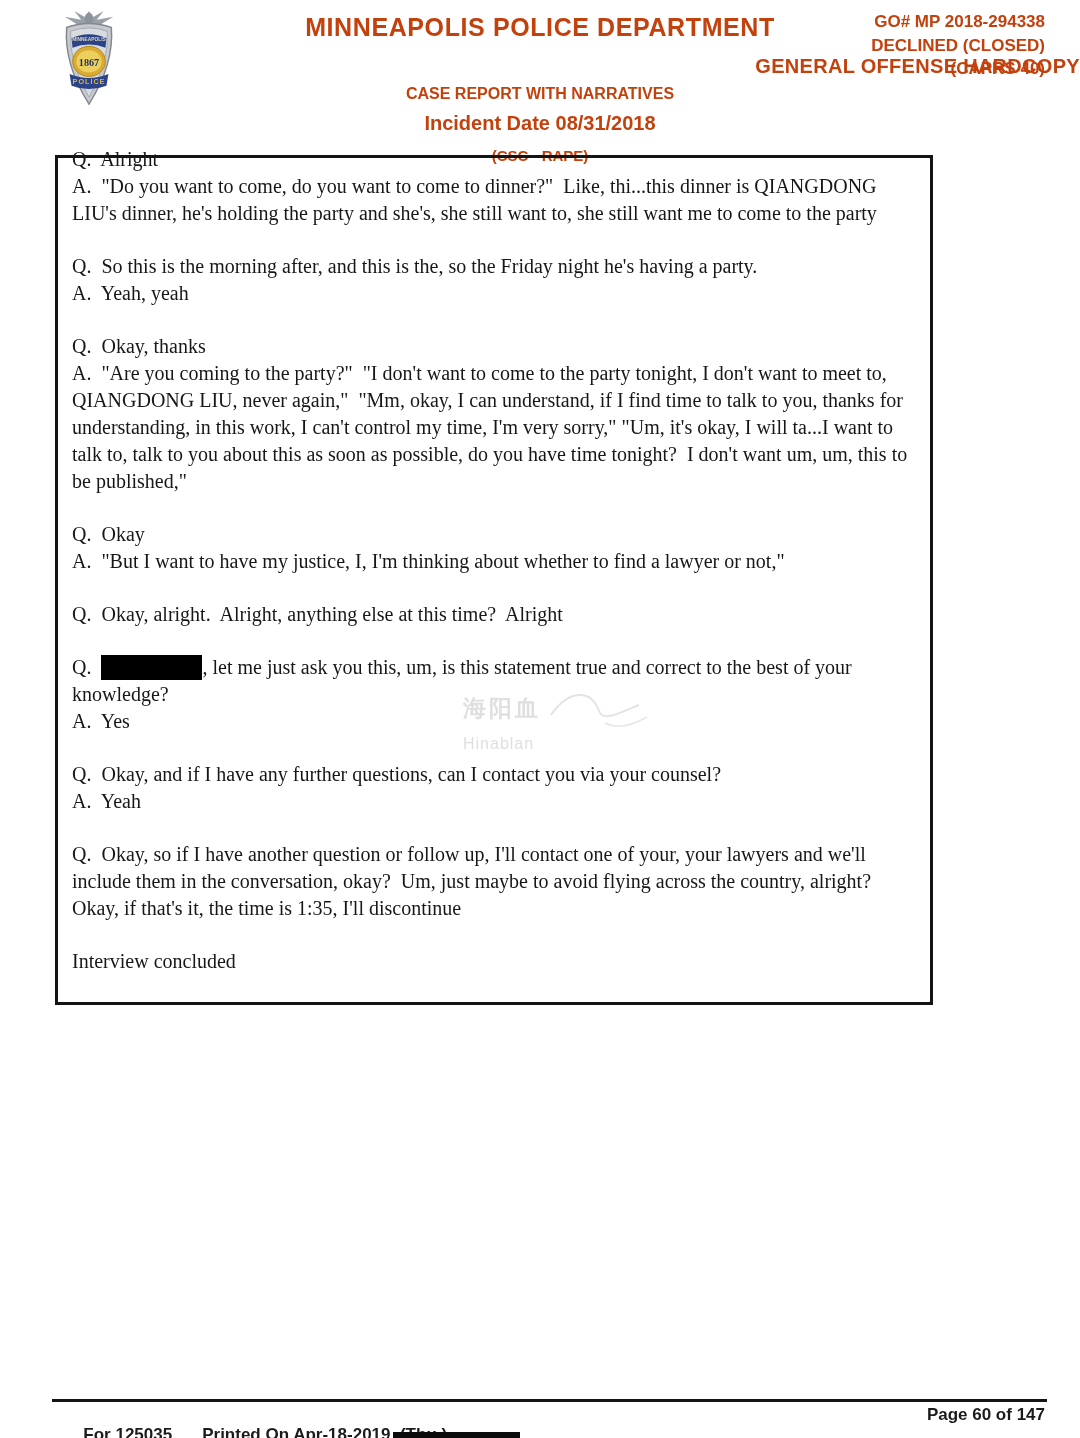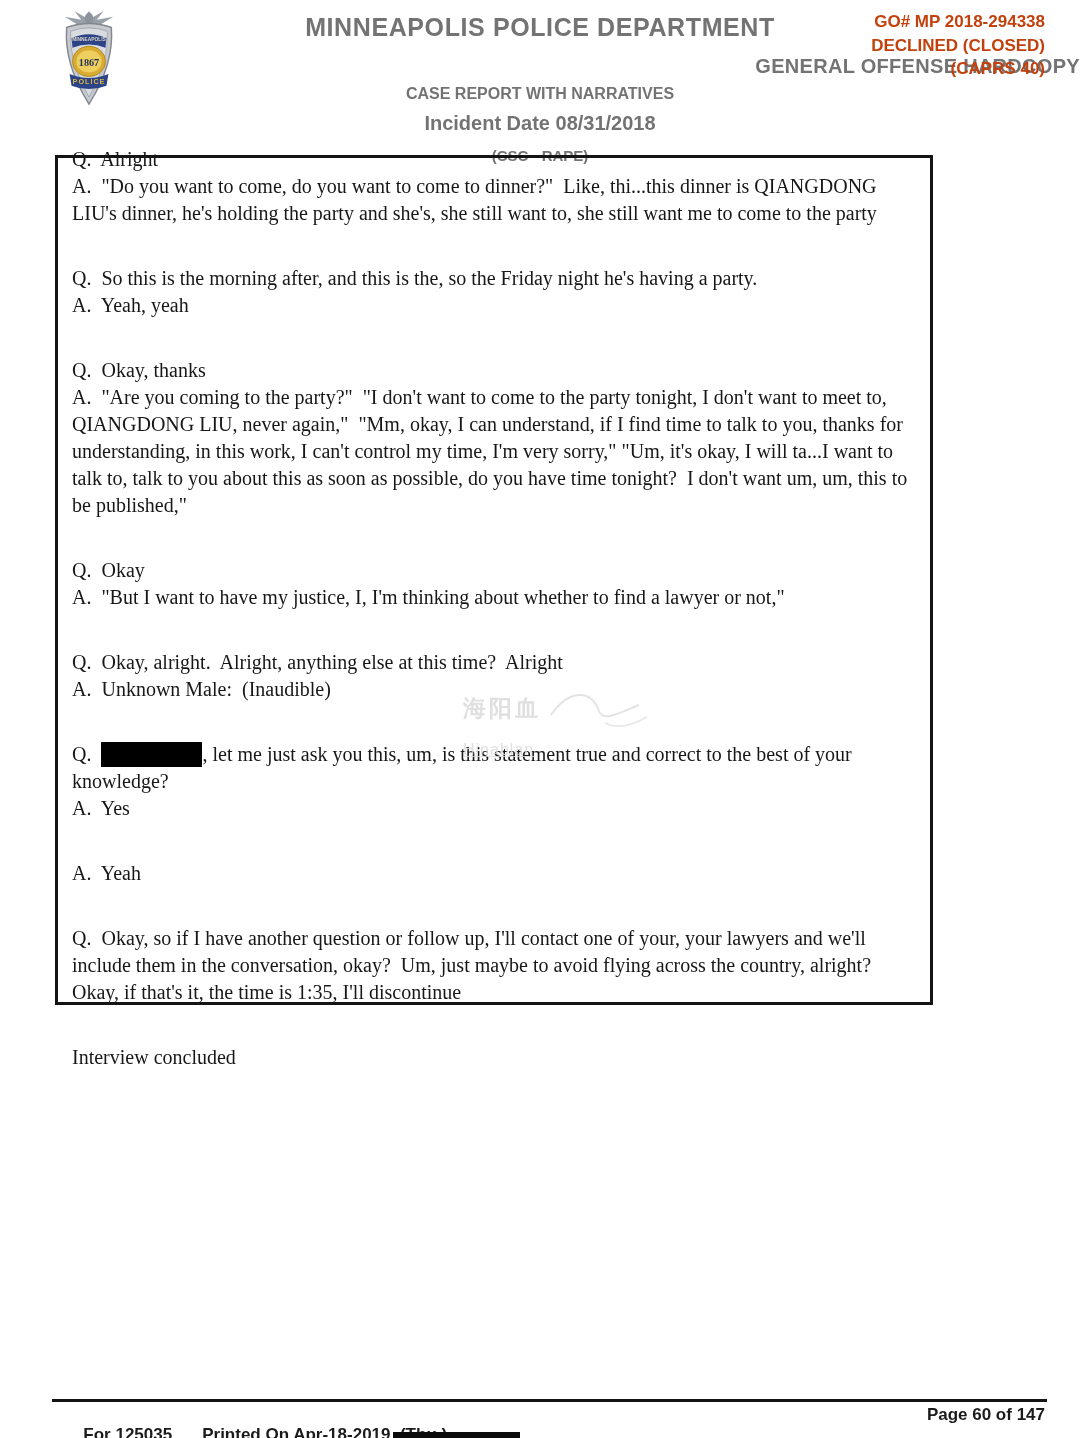--- a/index.html
+++ b/index.html
@@ -6,21 +6,21 @@
   .page {
     position:relative; width:1080px; height:1438px; background:#ffffff;
     overflow:hidden; color:#141414;
     font-family:"Liberation Serif", serif;
   }
 
   
   .badge-wrap { position:absolute; left:55px; top:8px; width:68px; height:99px; }
   .header-center {
     position:absolute; left:0; top:0; width:100%; text-align:center;
-    font-family:"Liberation Sans", sans-serif; font-weight:bold; color:#737373;
+    font-family:"Liberation Sans", sans-serif; font-weight:bold; color:#c2410c;
   }
   .agency      { padding-top:13px; font-size:25px; letter-spacing:0.6px; }
   .doc-title   { margin-top:13px;  font-size:20px; letter-spacing:0.3px;text-align:right; }
   .doc-subtitle{ margin-top:7px;   font-size:16px; }
   .incident-date{ margin-top:9px;  font-size:20px; }
   .offense     { margin-top:12px;  font-size:15px; }
 
   .header-right {
     position:absolute; top:10px; right:35px; text-align:right;
     font-family:"Liberation Sans", sans-serif; font-weight:bold;
@@ -29,35 +29,35 @@
 
   
   .narrative-box {
     position:absolute; left:55px; top:155px; width:878px; height:850px;
     border:3px solid #141414; box-sizing:border-box; overflow:visible;
   }
   .transcript {
     margin-top:-12px; padding:0 16px 0 14px;
     font-size:20px; line-height:27px; color:#171717;
   }
-  .exchange + .exchange { margin-top:38px; }
+  .exchange + .exchange { margin-top:26px; }
   .utterance { white-space:pre-wrap; }
   .redaction {
     display:inline-block; width:101px; height:25px; background:#000;
     vertical-align:-6px;
   }
 
   
   .watermark {
     position:absolute; left:463px; top:696px; color:#dadada; opacity:.85;
     font-family:"Liberation Sans", sans-serif; line-height:1.1;
     pointer-events:none;
   }
   .watermark-cjk   { font-size:23px; font-weight:bold; letter-spacing:3px;text-align:right; }
-  .watermark-latin { font-size:16px; margin-top:20px; letter-spacing:1px;text-decoration:underline; }
+  .watermark-latin { font-size:16px; margin-top:14px; letter-spacing:1px; }
   .scribble { position:absolute; left:545px; top:683px; opacity:.5; pointer-events:none; }
 
   
   .footer-rule { position:absolute; left:52px; top:1399px; width:995px; height:3px; background:#141414; }
   .footer-row {
     position:absolute; left:55px; top:1405px; width:990px;
     display:flex; justify-content:space-between;
     font-family:"Liberation Sans", sans-serif; font-weight:bold; font-size:17px; color:#1b1b1b;
   }
   .footer-printed { margin-left:30px; white-space:pre; }
@@ -113,27 +113,27 @@
         <div class="exchange">
           <div class="utterance">Q.  Okay, thanks</div>
           <div class="utterance">A.  "Are you coming to the party?"  "I don't want to come to the party tonight, I don't want to meet to, QIANGDONG LIU, never again,"  "Mm, okay, I can understand, if I find time to talk to you, thanks for understanding, in this work, I can't control my time, I'm very sorry," "Um, it's okay, I will ta...I want to talk to, talk to you about this as soon as possible, do you have time tonight?  I don't want um, um, this to be published,"</div>
         </div>
         <div class="exchange">
           <div class="utterance">Q.  Okay</div>
           <div class="utterance">A.  "But I want to have my justice, I, I'm thinking about whether to find a lawyer or not,"</div>
         </div>
         <div class="exchange">
           <div class="utterance">Q.  Okay, alright.  Alright, anything else at this time?  Alright</div>
-          <div class="utterance">A.  Unknown Male:  (Inaudible)</div>
         </div>
         <div class="exchange">
           <div class="utterance"><span>Q.  </span><span class="redaction"></span><span>, let me just ask you this, um, is this statement true and correct to the best of your knowledge?</span></div>
           <div class="utterance">A.  Yes</div>
         </div>
         <div class="exchange">
+          <div class="utterance">Q.  Okay, and if I have any further questions, can I contact you via your counsel?</div>
           <div class="utterance">A.  Yeah</div>
         </div>
         <div class="exchange">
           <div class="utterance">Q.  Okay, so if I have another question or follow up, I'll contact one of your, your lawyers and we'll include them in the conversation, okay?  Um, just maybe to avoid flying across the country, alright?  Okay, if that's it, the time is 1:35, I'll discontinue</div>
         </div>
         <div class="exchange">
           <div class="utterance">Interview concluded</div>
         </div>
       </div>
   </section>

